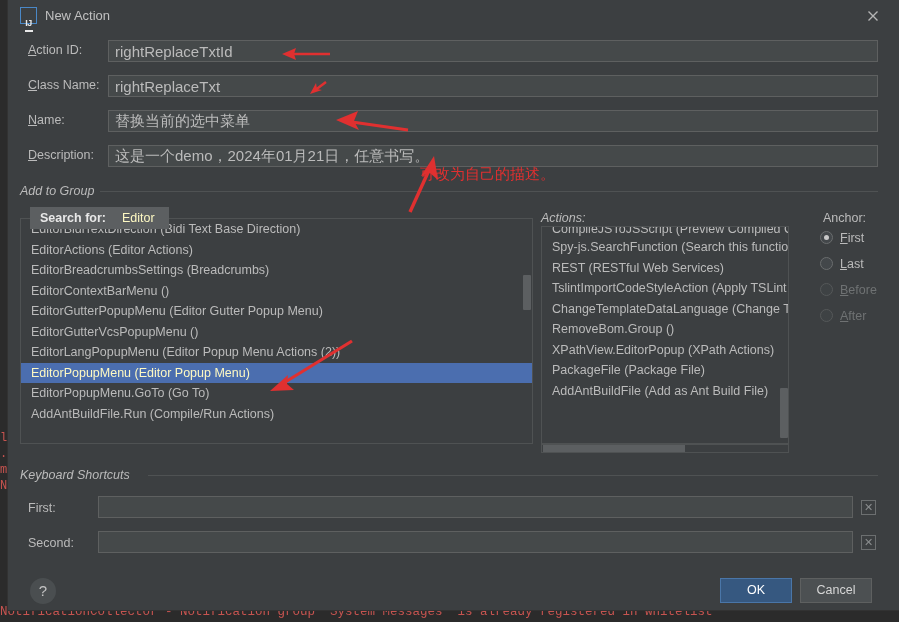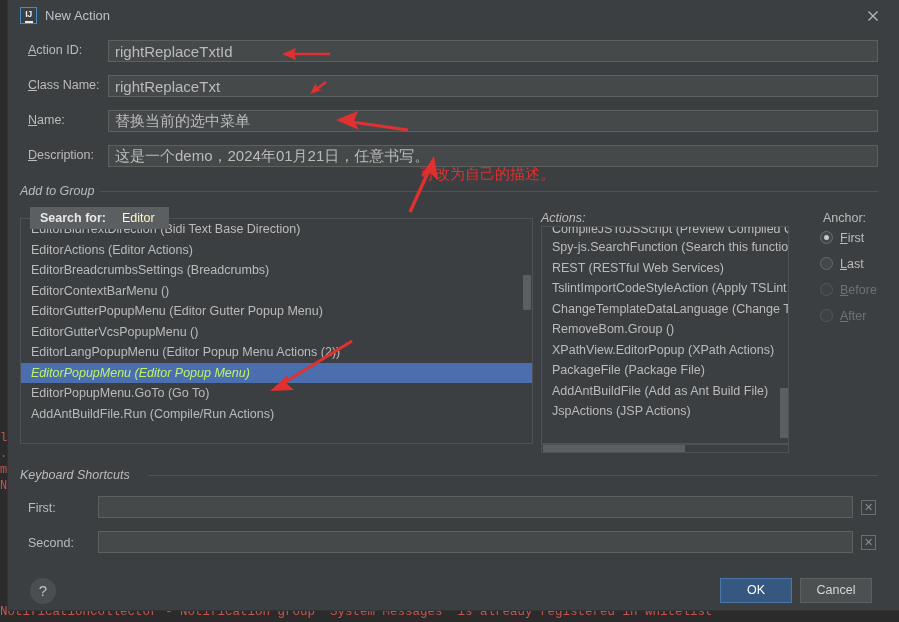--- a/index.html
+++ b/index.html
@@ -80,21 +80,21 @@
     width: 17px; height: 17px;
     background: #3c3f41;
     border: 1px solid #4a88c7;
     box-sizing: border-box;
     color: #e8e8e8;
     font-size: 9px;
     font-weight: bold;
     line-height: 11px;
     text-align: center;
     letter-spacing: -0.5px;
-    padding-top: 1px;
+    padding-top: 10px;
     box-sizing: border-box;
   }
   #app-icon .ij-underline {
     display: block;
     width: 8px;
     height: 1.5px;
     background: #e8e8e8;
     margin: 1px auto 0;
   }
   #dialog-title {
@@ -169,22 +169,21 @@
     height: 20.5px;
     line-height: 20.5px;
     padding-left: 10px;
     font-size: 12.5px;
     color: #bbbbbb;
     white-space: nowrap;
     cursor: default;
   }
   .list-item.selected {
     background: #4b6eaf;
-    color: #bef264;
-    font-style: italic;
+    color: #fef9c3;
   }
   .list-item.cut-top {
     height: 10px;
     line-height: 5px;
     overflow: hidden;
   }
 
   
   .vscroll-track {
     position: absolute;
@@ -427,21 +426,20 @@
     <div class="list-item cut-top">CompileJSToJSScript (Preview Compiled Co</div>
     <div id="actions-list-items">
         <div class="list-item">Spy-js.SearchFunction (Search this function</div>
         <div class="list-item">REST (RESTful Web Services)</div>
         <div class="list-item">TslintImportCodeStyleAction (Apply TSLint</div>
         <div class="list-item">ChangeTemplateDataLanguage (Change Te</div>
         <div class="list-item">RemoveBom.Group ()</div>
         <div class="list-item">XPathView.EditorPopup (XPath Actions)</div>
         <div class="list-item">PackageFile (Package File)</div>
         <div class="list-item">AddAntBuildFile (Add as Ant Build File)</div>
-        <div class="list-item">JspActions (JSP Actions)</div>
       </div>
   </div>
   <div class="vscroll-track" style="left:772px; top:228px; height:214px;">
     <div class="vscroll-thumb" style="top:160px; height:50px;"></div>
   </div>
   <div class="hscroll-track" style="left:533px; top:444px; width:248px;">
     <div class="hscroll-thumb" style="left:1px; top:0px; width:142px;"></div>
   </div>
 
   <div id="anchor-title">Anchor:</div>

